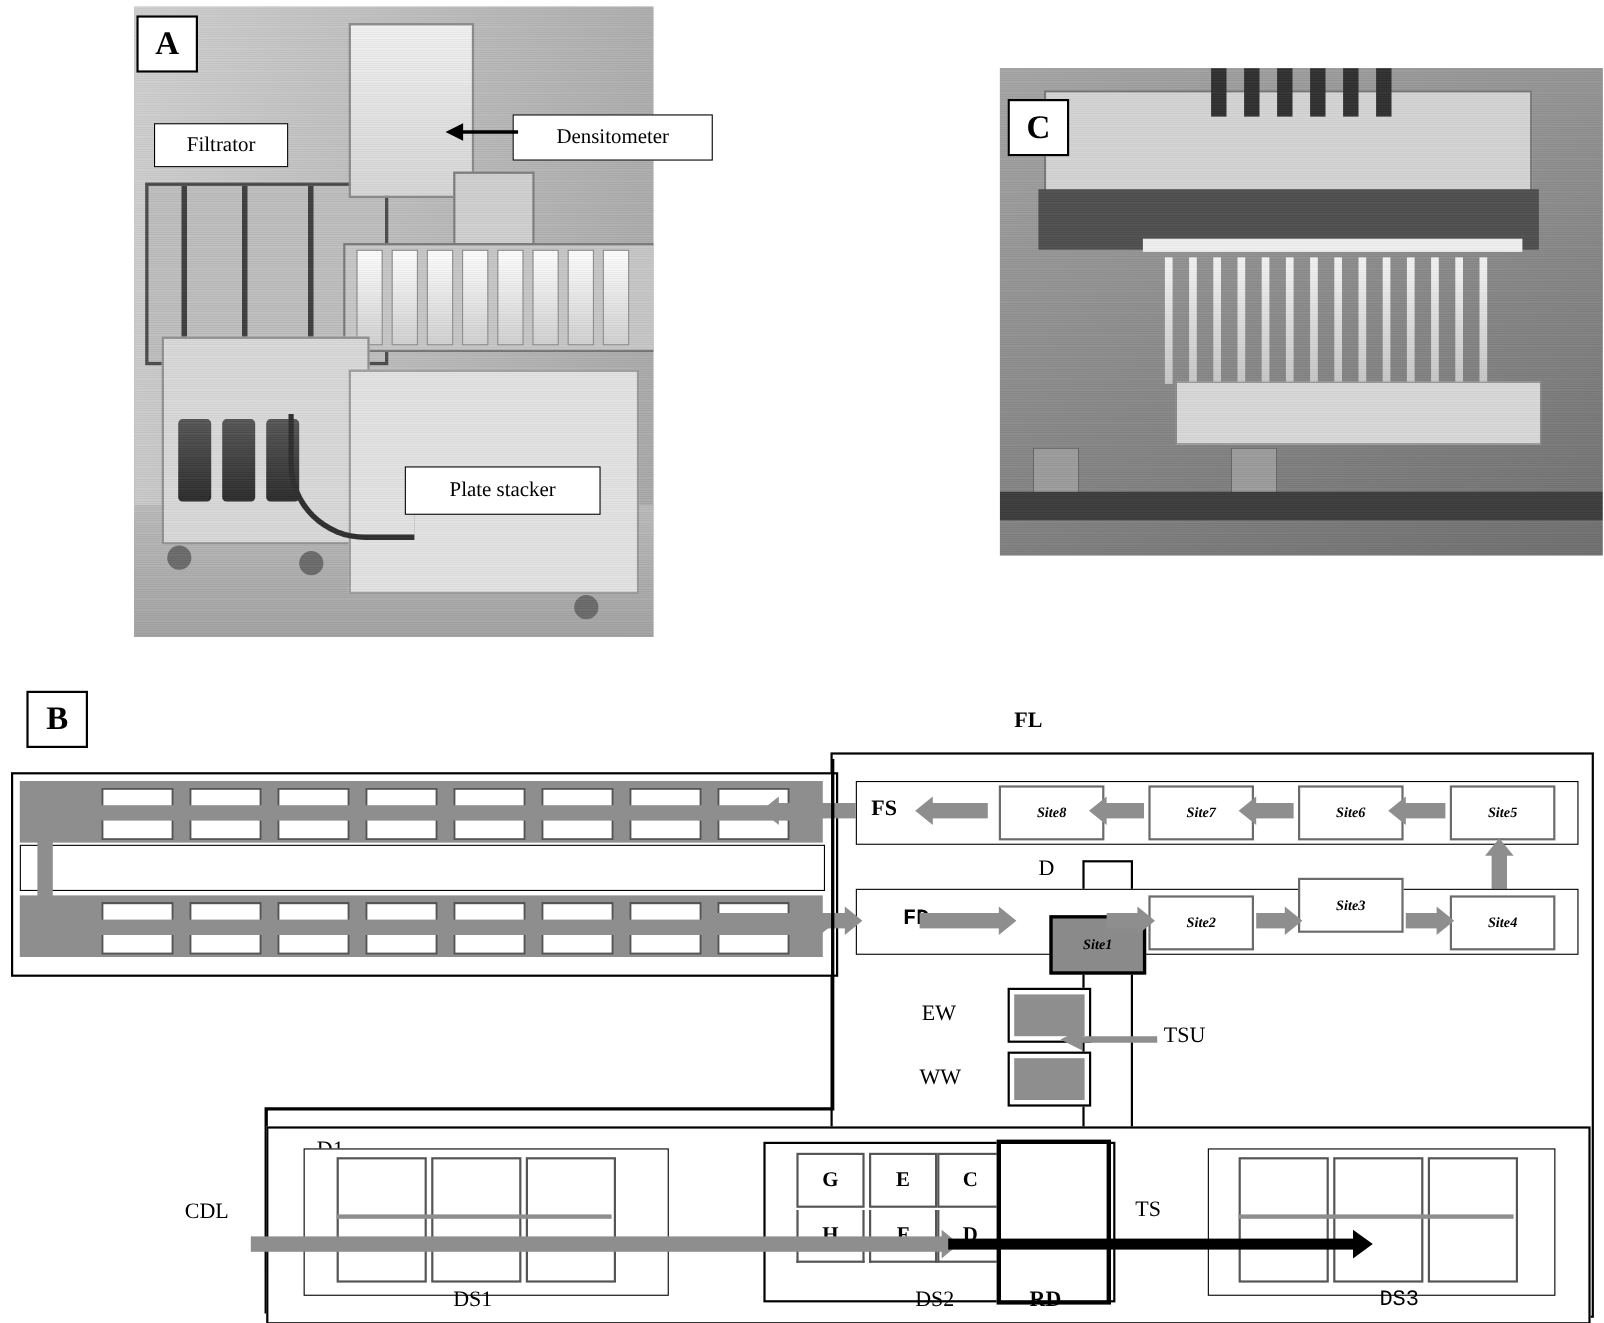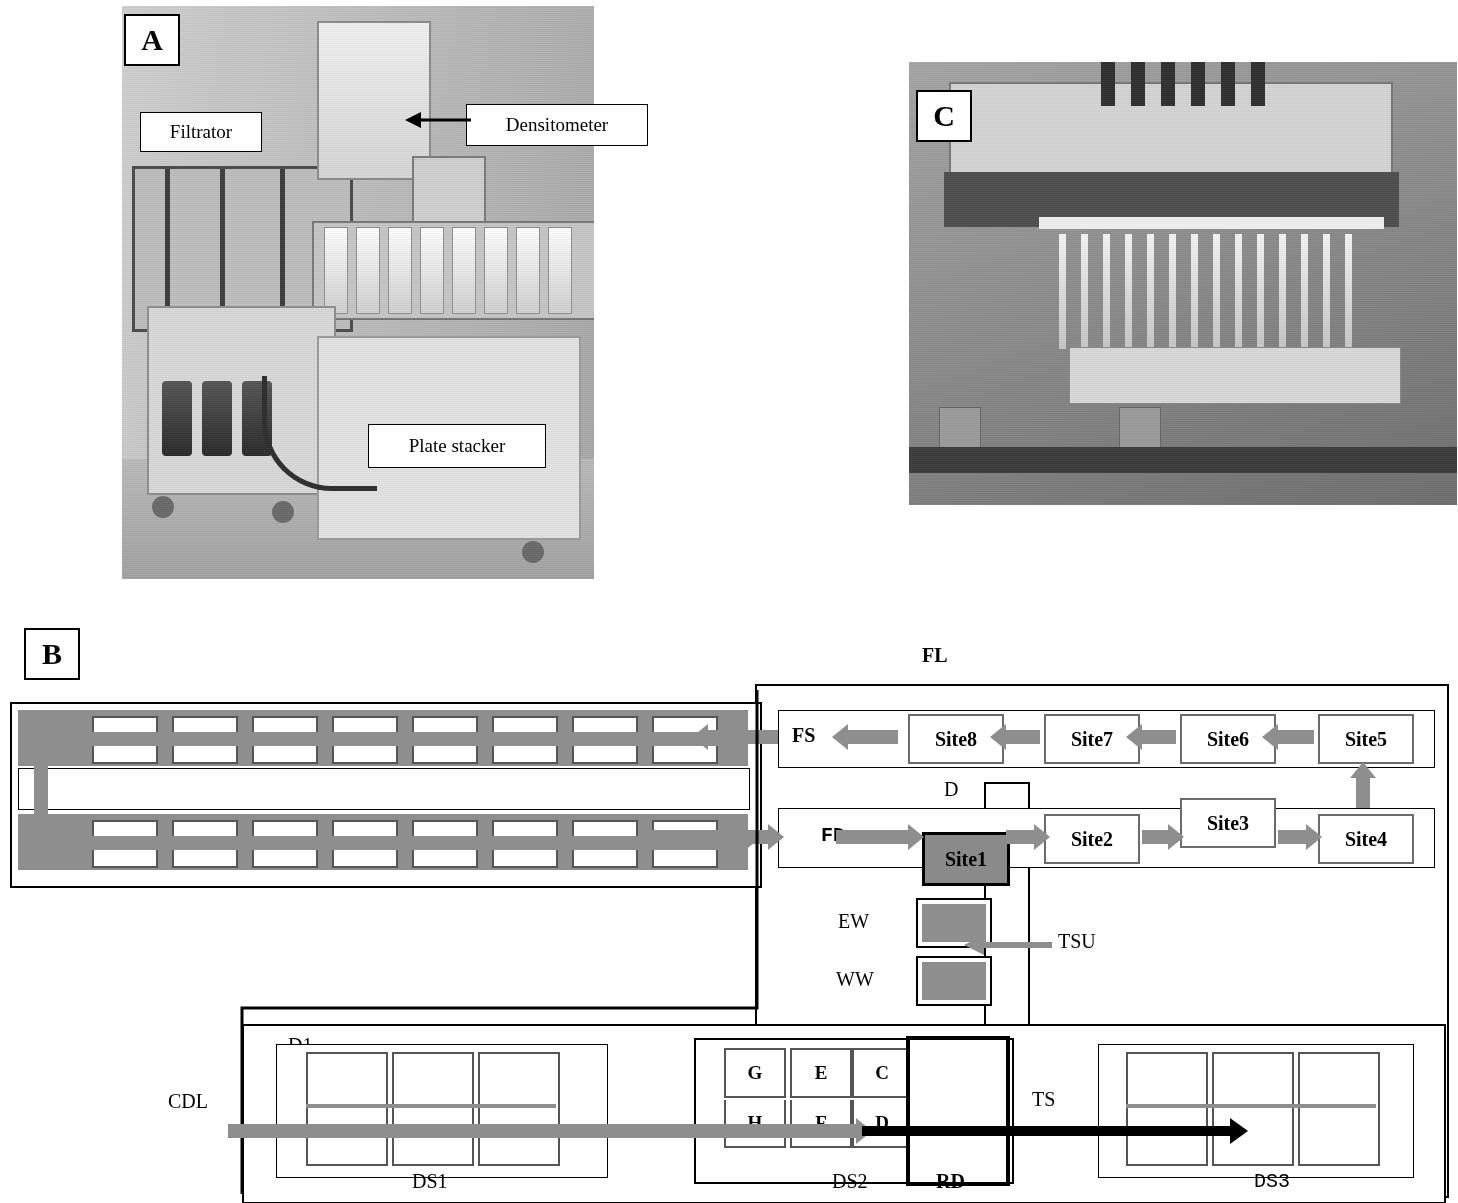--- a/index.html
+++ b/index.html
@@ -55,21 +55,21 @@
 
   
   #diagB{left:0px;top:600px;width:1458px;height:603px;}
   .dbox{position:absolute;border:2px solid #000;background:#fff;}
   .dbox-thin{position:absolute;border:1px solid #000;background:#fff;}
   .dlabel{position:absolute;font-family:"Liberation Serif",serif;font-size:20px;white-space:nowrap;}
   .dlabel.b{font-weight:bold;}
   .cell{position:absolute;border:2px solid #555;background:#fff;}
   .greybar{position:absolute;background:#8e8e8e;}
   .site{position:absolute;border:2px solid #6b6b6b;background:#fff;display:flex;align-items:center;justify-content:center;
-        font-family:"Liberation Serif",serif;font-weight:bold;font-size:20px;}
+        font-family:"Liberation Serif",serif;font-weight:bold;font-size:13px;font-style:italic;}
   .site.filled{background:#8a8a8a;border:3px solid #000;}
   .letbox{position:absolute;border:2px solid #555;background:#fff;display:flex;align-items:center;justify-content:center;
         font-family:"Liberation Serif",serif;font-weight:bold;font-size:19px;}
   .letbox.filled{background:#8a8a8a;border:2px solid #000;}
   .arrow-g{position:absolute;height:14px;background:#8e8e8e;}
   .arrow-g:after{content:"";position:absolute;right:-14px;top:-6px;border-left:16px solid #8e8e8e;border-top:13px solid transparent;border-bottom:13px solid transparent;}
   .arrow-gl{position:absolute;height:14px;background:#8e8e8e;}
   .arrow-gl:after{content:"";position:absolute;left:-14px;top:-6px;border-right:16px solid #8e8e8e;border-top:13px solid transparent;border-bottom:13px solid transparent;}
   .arrow-k{position:absolute;height:10px;background:#000;}
   .arrow-k:after{content:"";position:absolute;right:-16px;top:-8px;border-left:18px solid #000;border-top:13px solid transparent;border-bottom:13px solid transparent;}
@@ -213,21 +213,21 @@
   <div class="arrow-gl" style="left:1276px;top:130px;width:38px;"></div>
   <div class="arrow-gl" style="left:706px;top:130px;width:72px;"></div>
 
   <div class="dlabel" style="left:944px;top:178px;">D</div>
   <div class="dbox" style="left:984px;top:182px;width:42px;height:418px;"></div>
 
   <div class="arrow-up" style="left:1356px;top:176px;height:44px;"></div>
 
   <div class="dbox-thin" style="left:778px;top:208px;width:655px;height:58px;"></div>
   <div class="dlabel b" style="left:821px;top:224px;font-family:Liberation Mono, monospace;">FD</div>
-  <div class="site filled" style="left:922px;top:212px;width:82px;height:48px;margin-top:20px;">Site1</div>
+  <div class="site filled" style="left:954px;top:212px;width:82px;height:48px;margin-top:20px;">Site1</div>
   <div class="site" style="left:1044px;top:214px;width:92px;height:46px;">Site2</div>
   <div class="site" style="left:1180px;top:198px;width:92px;height:46px;">Site3</div>
   <div class="site" style="left:1318px;top:214px;width:92px;height:46px;">Site4</div>
   <div class="arrow-g" style="left:836px;top:230px;width:74px;"></div>
   <div class="arrow-g" style="left:1006px;top:230px;width:30px;"></div>
   <div class="arrow-g" style="left:1142px;top:230px;width:28px;"></div>
   <div class="arrow-g" style="left:1278px;top:230px;width:30px;"></div>
   <div class="arrow-g" style="left:640px;top:230px;width:130px;"></div>
 
   <svg class="abs" style="left:0;top:0;width:1458px;height:603px;overflow:visible">

